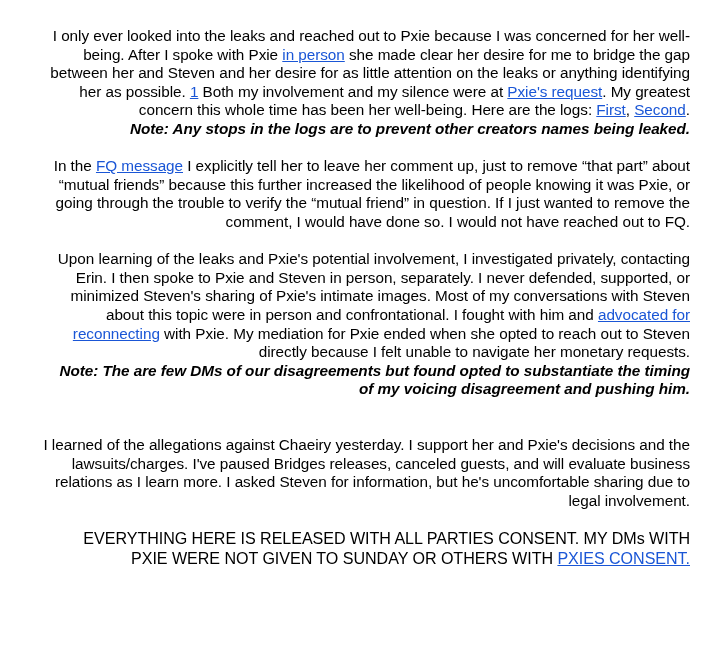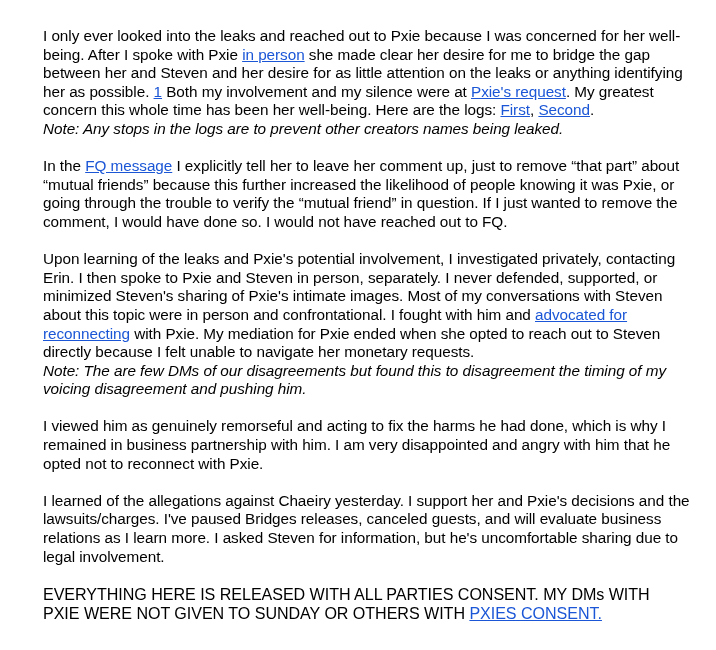--- a/index.html
+++ b/index.html
@@ -17,28 +17,29 @@
   #doc {
     box-sizing: border-box;
     width: 716px;
     padding: 27px 26px 0 35px;
   }
   p {
     margin: 0 0 0 8px;
     font-size: 15.3px;
     line-height: 18.6px;
     color: #000000;
-    text-align: left;
+    text-align: right;
     letter-spacing: -0.05px;
   }
   .gap {
     height: 18.6px;
   }
   .note {
     font-style: italic;
+    font-weight: bold;
   }
   a.lnk {
     color: #1a56d6;
     text-decoration: underline;
     text-underline-offset: 1px;
     cursor: pointer;
   }
   .final {
     font-size: 16.1px;
     line-height: 19.6px;
@@ -50,20 +51,19 @@
 </head>
 <body>
 
 <div id="doc">
     <p><span>I only ever looked into the leaks and reached out to Pxie because I was concerned for her well-being. After I spoke with Pxie </span><a class="lnk" href="#">in person</a><span> she made clear her desire for me to bridge the gap between her and Steven and her desire for as little attention on the leaks or anything identifying her as possible. </span><a class="lnk" href="#">1</a><span> Both my involvement and my silence were at </span><a class="lnk" href="#">Pxie's request</a><span>. My greatest concern this whole time has been her well-being. Here are the logs: </span><a class="lnk" href="#">First</a><span>, </span><a class="lnk" href="#">Second</a><span>.</span></p>
     <p class="note"><span>Note: Any stops in the logs are to prevent other creators names being leaked.</span></p>
     <div class="gap"></div>
     <p><span>In the </span><a class="lnk" href="#">FQ message</a><span> I explicitly tell her to leave her comment up, just to remove “that part” about “mutual friends” because this further increased the likelihood of people knowing it was Pxie, or going through the trouble to verify the “mutual friend” in question. If I just wanted to remove the comment, I would have done so. I would not have reached out to FQ.</span></p>
     <div class="gap"></div>
     <p><span>Upon learning of the leaks and Pxie's potential involvement, I investigated privately, contacting Erin. I then spoke to Pxie and Steven in person, separately. I never defended, supported, or minimized Steven's sharing of Pxie's intimate images. Most of my conversations with Steven about this topic were in person and confrontational. I fought with him and </span><a class="lnk" href="#">advocated for reconnecting</a><span> with Pxie. My mediation for Pxie ended when she opted to reach out to Steven directly because I felt unable to navigate her monetary requests.</span></p>
-    <p class="note"><span>Note: The are few DMs of our disagreements but found this to disagreement the timing of my voicing disagreement and pushing him.</span></p>
+    <p class="note"><span>Note: The are few DMs of our disagreements but found opted to substantiate the timing of my voicing disagreement and pushing him.</span></p>
     <div class="gap"></div>
-    <p><span>I viewed him as genuinely remorseful and acting to fix the harms he had done, which is why I remained in business partnership with him. I am very disappointed and angry with him that he opted not to reconnect with Pxie.</span></p>
     <div class="gap"></div>
     <p><span>I learned of the allegations against Chaeiry yesterday. I support her and Pxie's decisions and the lawsuits/charges. I've paused Bridges releases, canceled guests, and will evaluate business relations as I learn more. I asked Steven for information, but he's uncomfortable sharing due to legal involvement.</span></p>
     <div class="gap"></div>
     <p class="final"><span>EVERYTHING HERE IS RELEASED WITH ALL PARTIES CONSENT. MY DMs WITH PXIE WERE NOT GIVEN TO SUNDAY OR OTHERS WITH </span><a class="lnk" href="#">PXIES CONSENT.</a></p>
   </div>
 
 </body></html>

